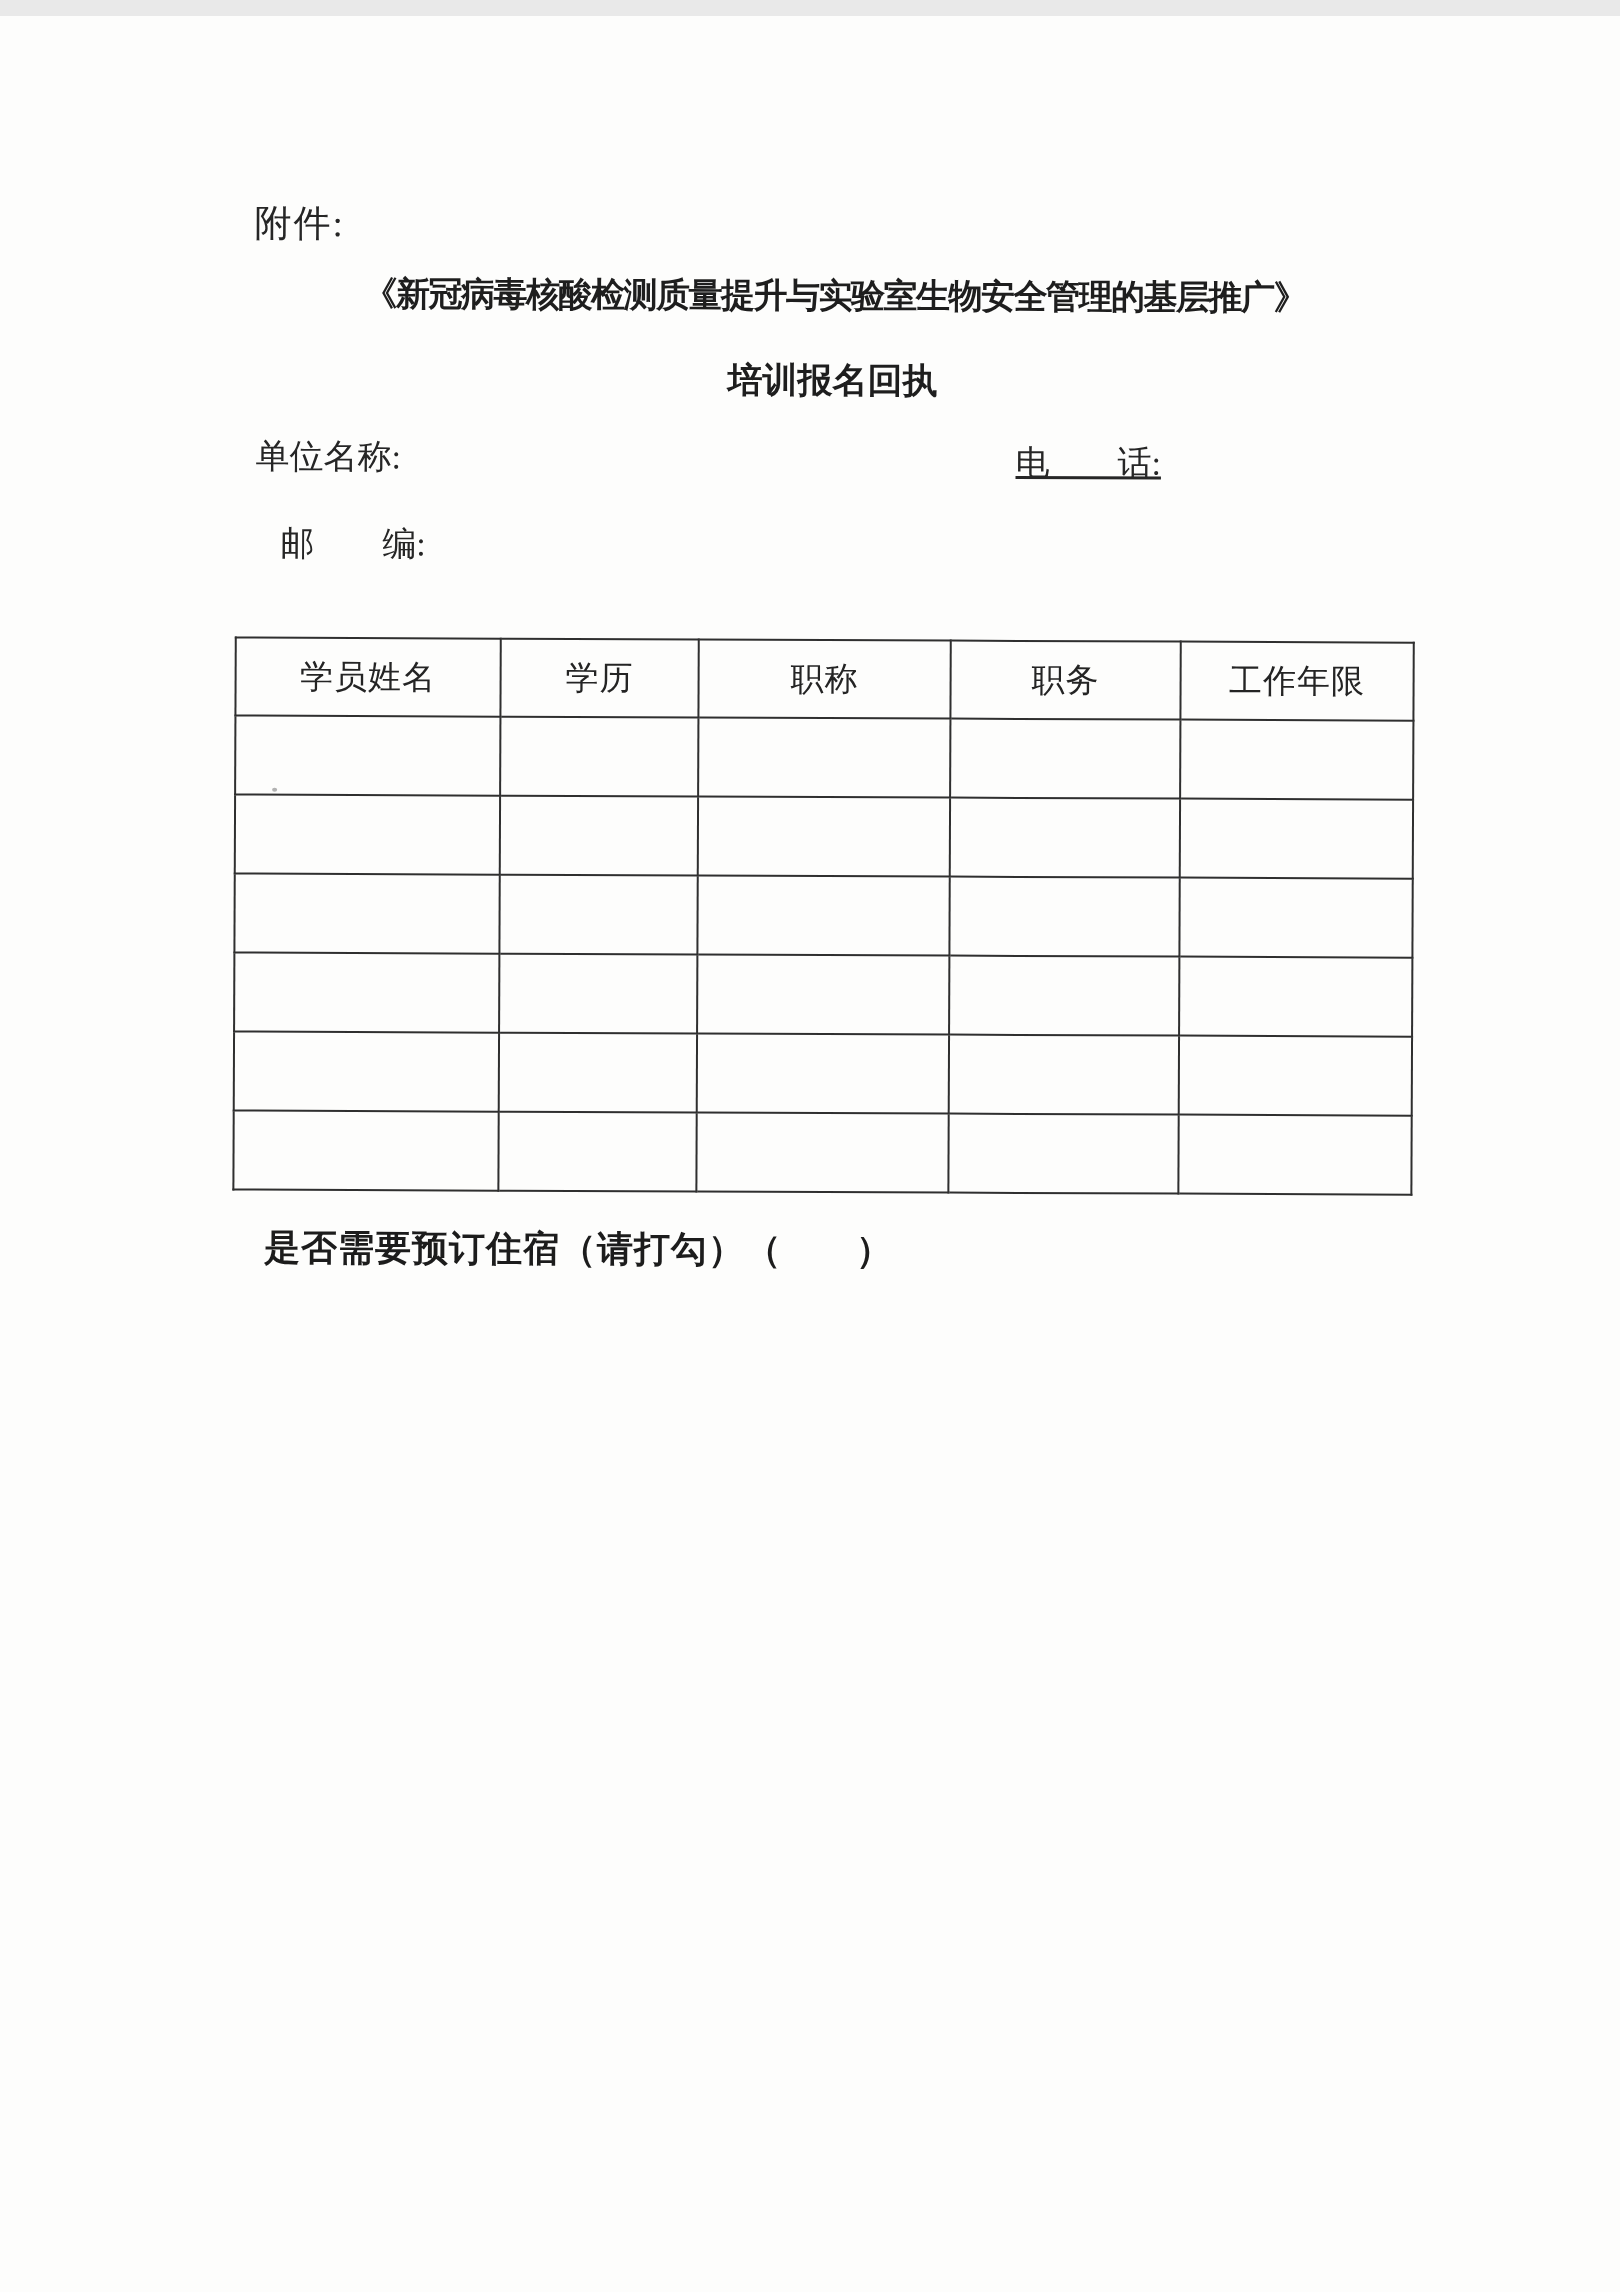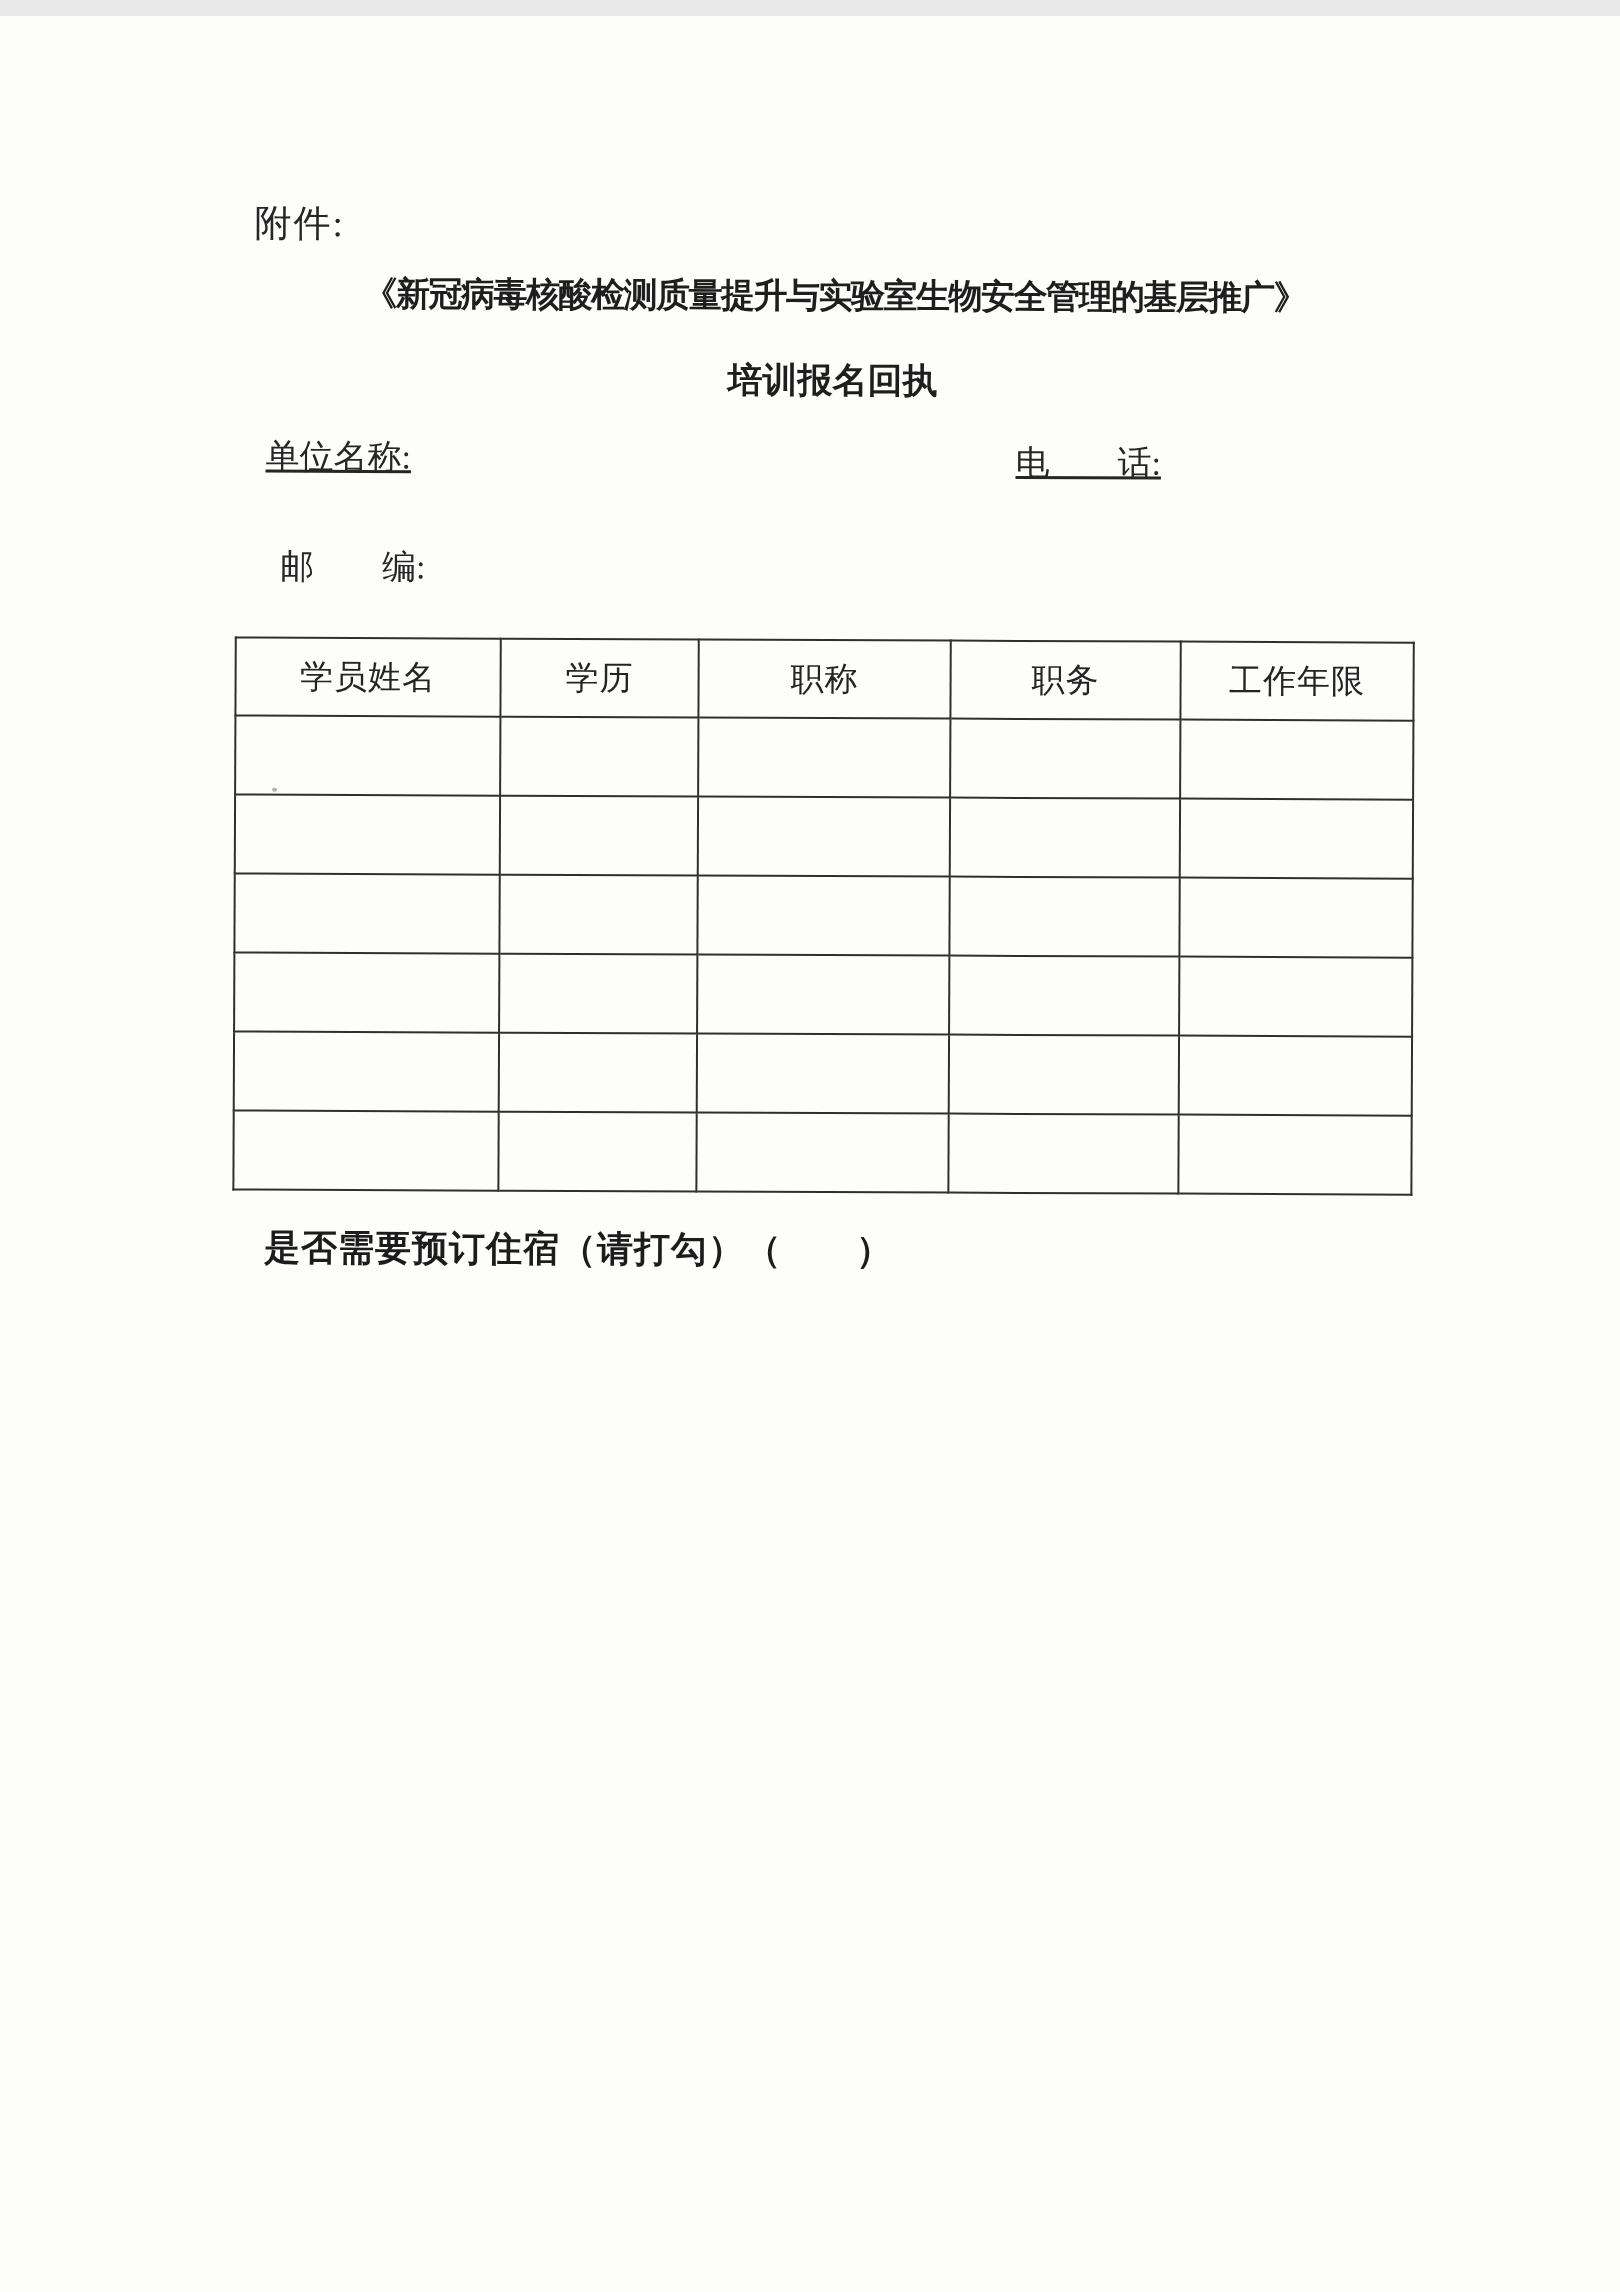--- a/index.html
+++ b/index.html
@@ -53,23 +53,23 @@
     text-align:center;
     font-size:35px;
     font-weight:700;
     color:#1e1e1e;
   }
   .lbl{
     position:absolute;
     font-size:34px;
     white-space:pre;
   }
-  .lbl-unit{left:263px;top:420px;text-decoration:underline;}
+  .lbl-unit{left:253px;top:420px;}
   .lbl-phone{left:1013px;top:423px;text-decoration:underline;}
-  .lbl-postal{left:278px;top:530px;}
+  .lbl-postal{left:278px;top:507px;}
   table.grid{
     position:absolute;
     left:233px;
     top:623px;
     width:1180px;
     border-collapse:collapse;
     table-layout:fixed;
   }
   table.grid th,
   table.grid td{

